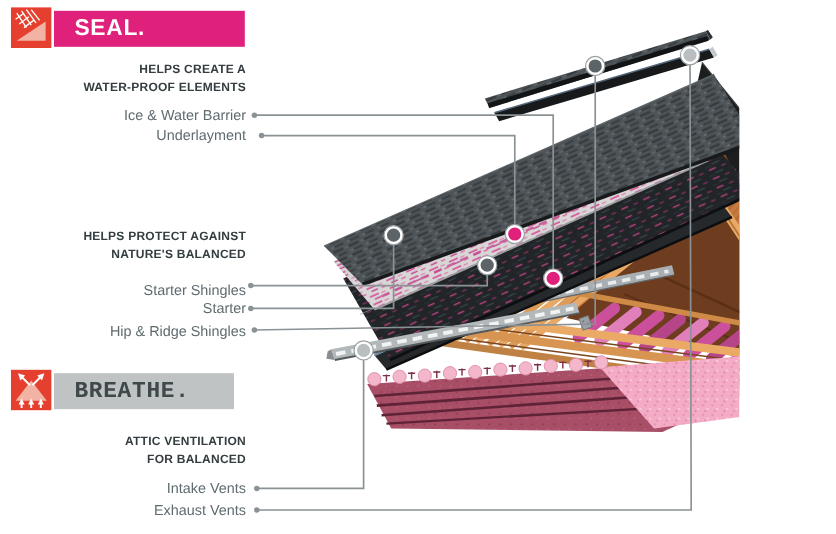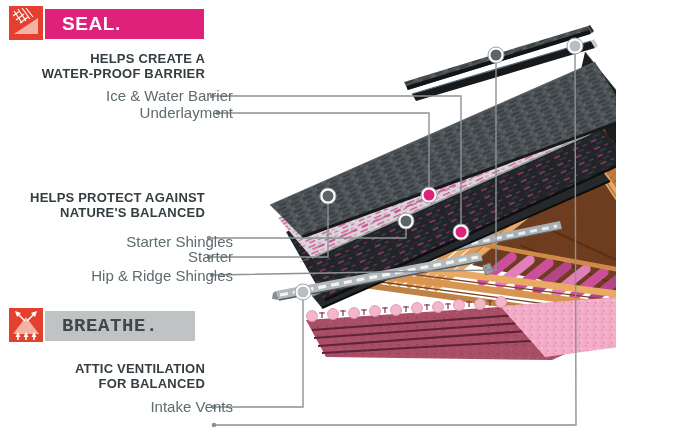--- a/index.html
+++ b/index.html
@@ -4,23 +4,23 @@
 <style>
   html,body{margin:0;padding:0;background:#fff;}
   .stage{position:relative;width:616px;height:445px;background:#ffffff;overflow:hidden;
          font-family:"Liberation Sans",sans-serif;}
   .art{position:absolute;left:0;top:0;width:697px;height:445px;}
   .hdr{position:absolute;left:9px;display:flex;align-items:flex-start;}
   .hdr svg.ic{display:block;flex:0 0 auto;}
   .banner{height:30px;margin-top:3px;margin-left:2px;display:flex;align-items:center;
           padding-left:17px;font-weight:bold;font-size:19px;letter-spacing:.6px;box-sizing:border-box;}
   .desc{position:absolute;left:0;width:205px;text-align:right;font-weight:bold;
-        font-size:13px;line-height:15px;color:#343d40;letter-spacing:.2px;}
-  .lbl{position:absolute;left:0;width:205px;text-align:right;font-size:15px;
-       line-height:16px;color:#5f6b6f;margin-left:28px;}
+        font-size:10px;line-height:15px;color:#343d40;letter-spacing:.2px;}
+  .lbl{position:absolute;left:0;width:205px;text-align:right;font-size:12px;
+       line-height:16px;color:#5f6b6f;}
 </style>
 </head>
 <body>
 
 <div class="stage">
 
   <svg class="art" viewBox="0 0 697 445" aria-hidden="true">
     <defs>
       <pattern id="pShingle" width="14" height="8" patternUnits="userSpaceOnUse" patternTransform="rotate(-24)">
         <rect width="14" height="8" fill="#4e5457"></rect>
@@ -247,21 +247,21 @@
           <line x1="7" y1="14" x2="15" y2="8"></line>
         <line x1="11" y1="17" x2="19" y2="11"></line>
       </g>
     </svg>
     <div class="banner" style="width: 159px; background: rgb(224, 33, 124); color: rgb(255, 255, 255);">
       <span>SEAL.</span>
     </div>
   </div>
   <div class="desc" style="top:51px;">
     <div>HELPS CREATE A</div>
-    <div>WATER-PROOF BARRIER</div>
+    <div>WATER-PROOF ELEMENTS</div>
   </div>
   <div class="lbl" style="top:88px;">Ice &amp; Water Barrier</div>
   <div class="lbl" style="top:105px;">Underlayment</div>
 
   <div class="desc" style="top:190px;">
     <div>HELPS PROTECT AGAINST</div>
     <div>NATURE'S BALANCED</div>
   </div>
   <div class="lbl" style="top:234px;">Starter Shingles</div>
   <div class="lbl" style="top:249px;">Starter</div>
@@ -286,14 +286,15 @@
     </svg>
     <div class="banner" style="width: 150px; background: rgb(191, 195, 195); color: rgb(63, 72, 75);">
       <span>BREATHE.</span>
     </div>
   </div>
   <div class="desc" style="top:361px;">
     <div>ATTIC VENTILATION</div>
     <div>FOR BALANCED</div>
   </div>
   <div class="lbl" style="top:399px;">Intake Vents</div>
+  <div class="lbl" style="top:417px;">Exhaust Vents</div>
 
 </div>
 
 </body></html>

